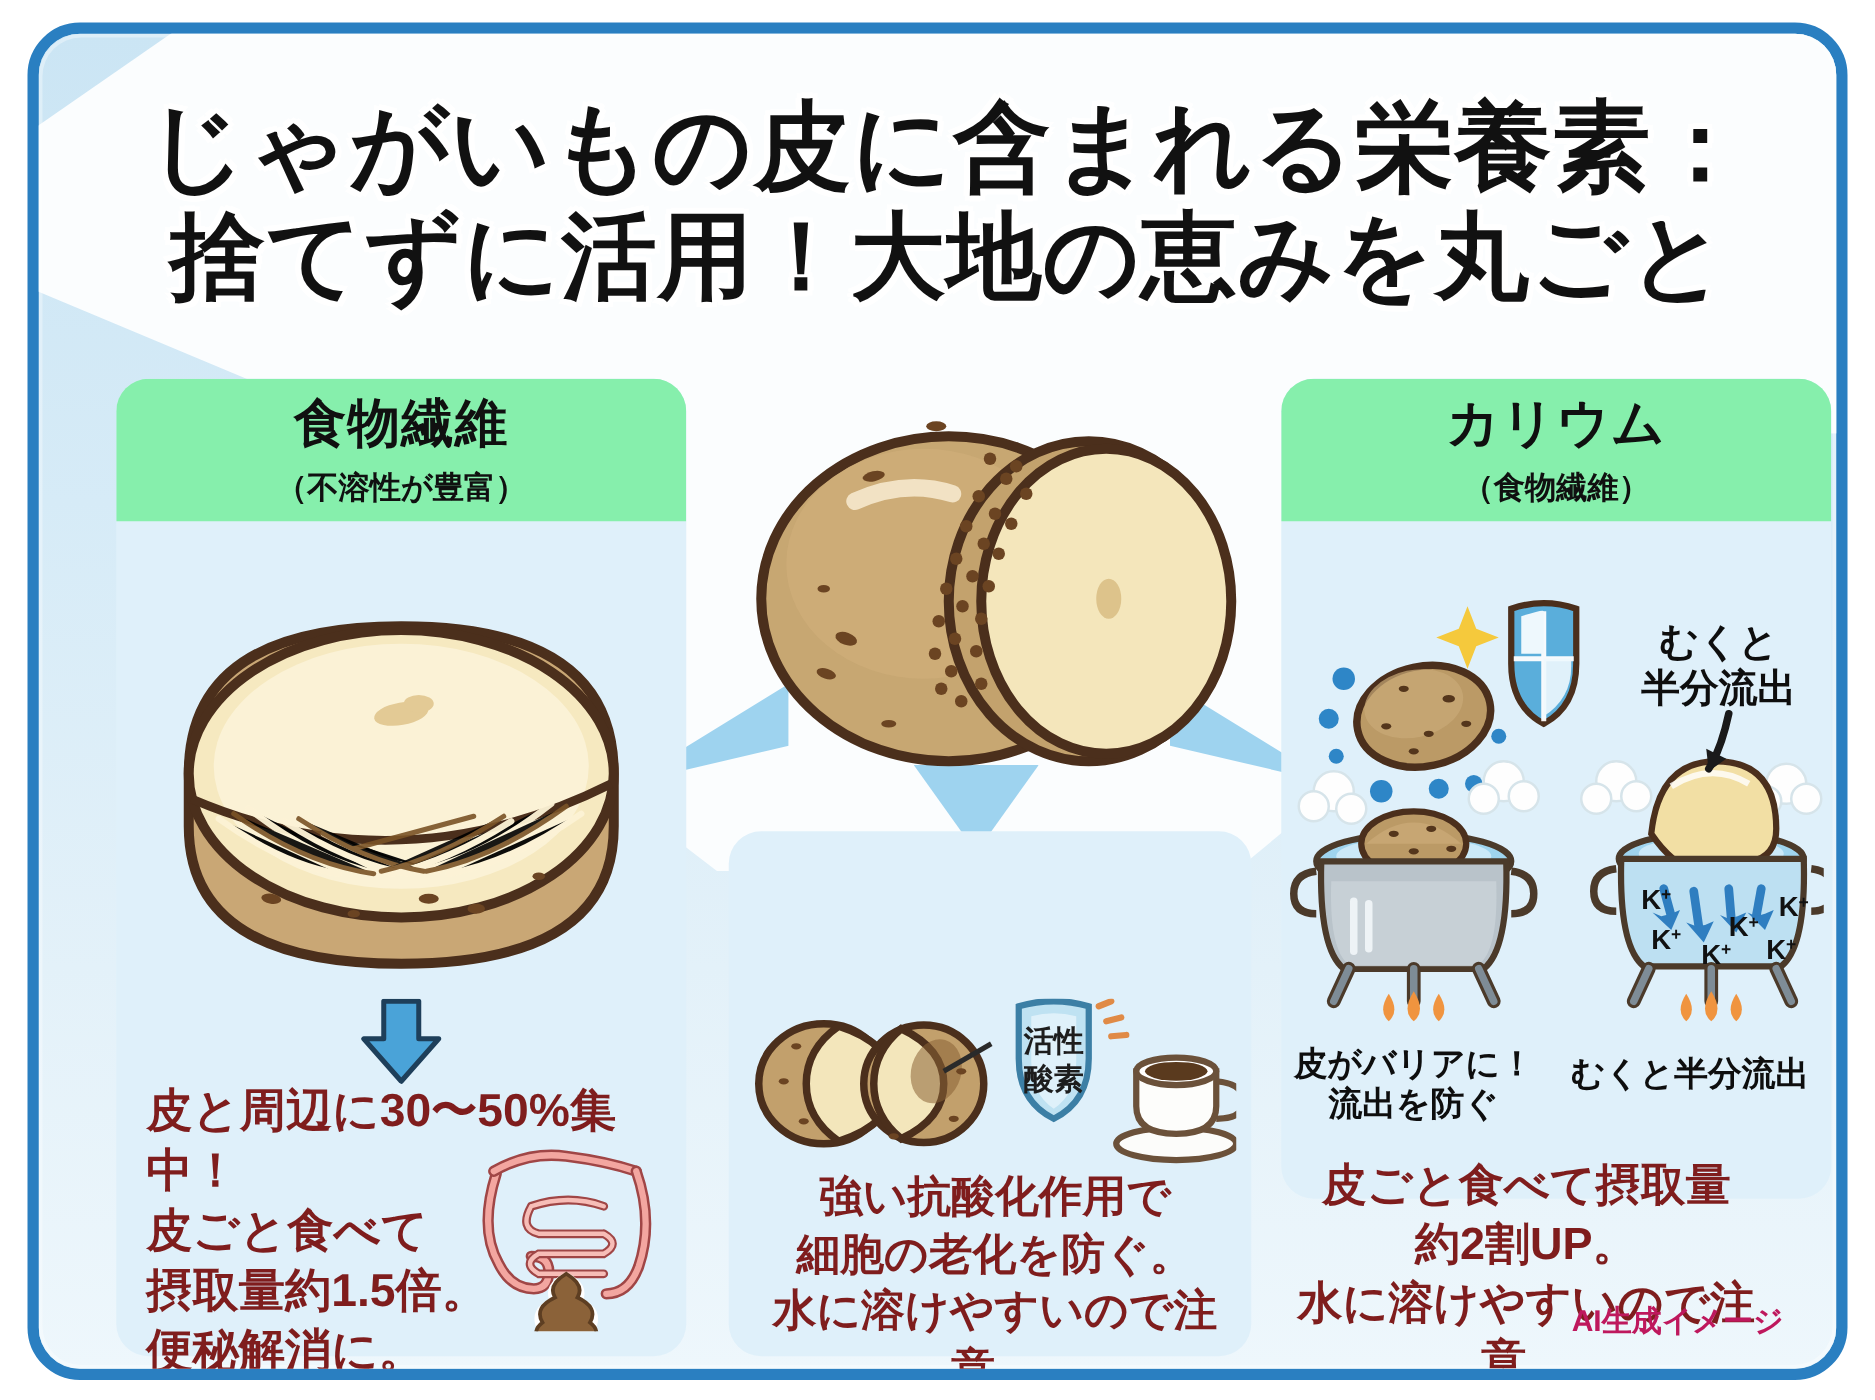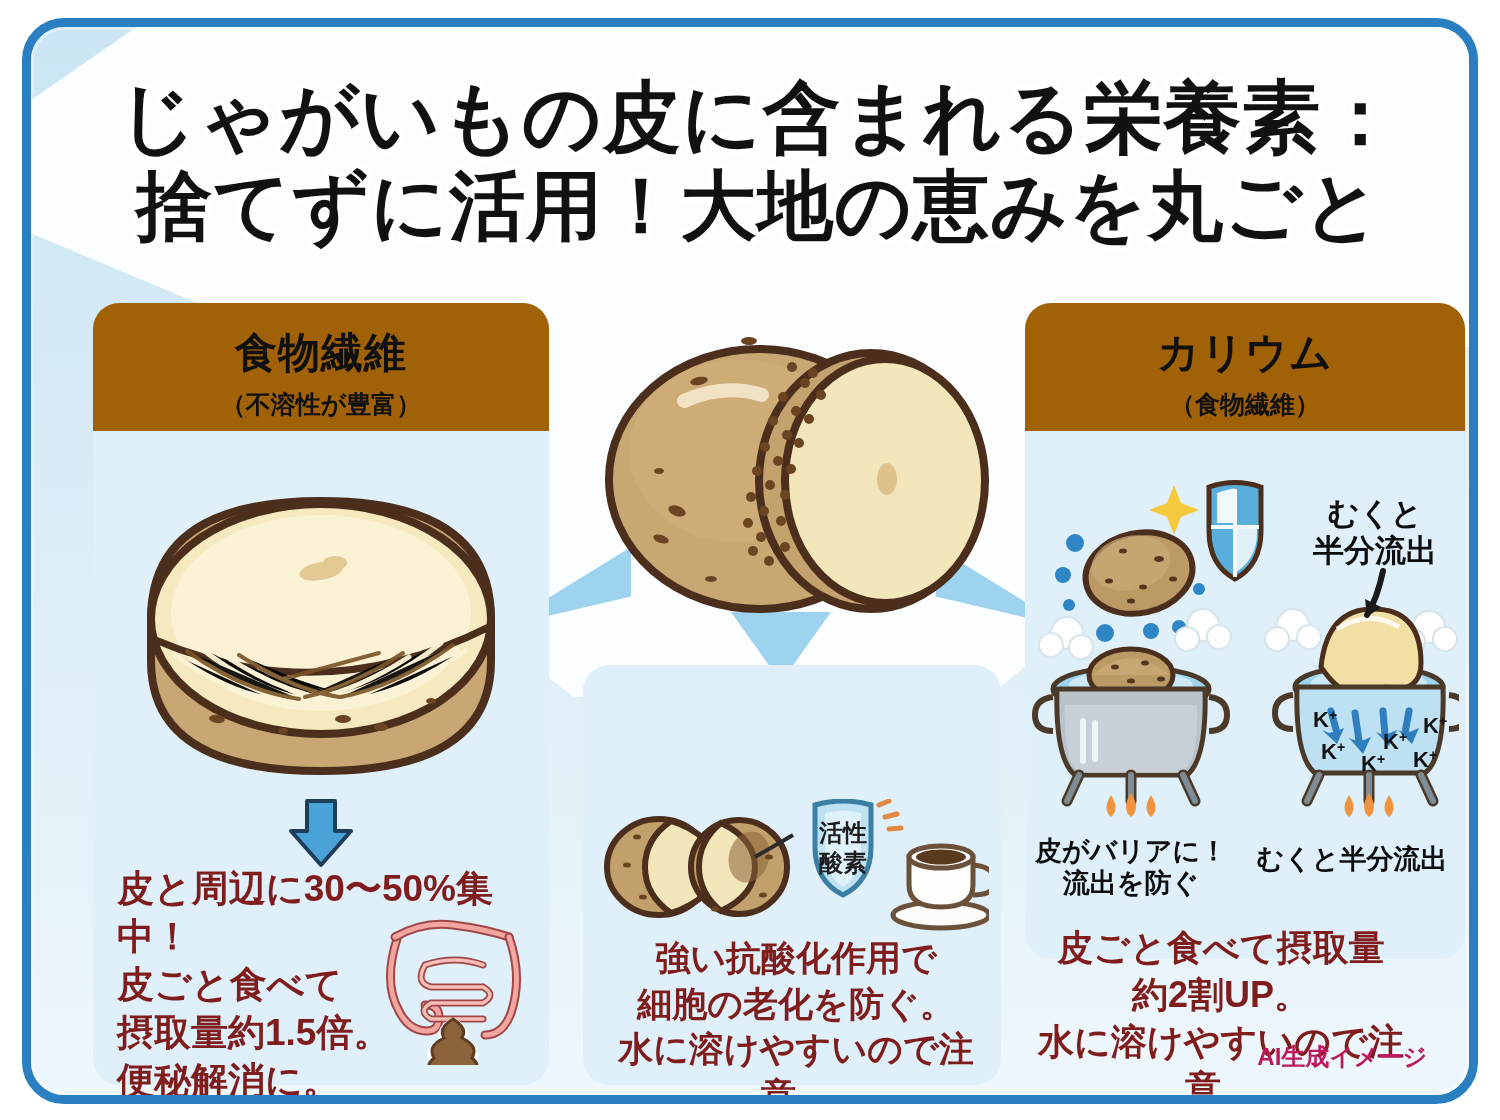--- a/index.html
+++ b/index.html
@@ -93,22 +93,22 @@
 
   
   .panel {
     position: absolute;
     border-radius: 26px;
     background: #dff0fa;
     overflow: hidden;
     z-index: 5;
   }
   .panel .phead {
-    background: #a16207;
-    padding: 26px 8px 12px;
+    background: #86efac;
+    padding: 12px 8px 12px;
     text-align: center;
   }
   .phead .pt-main {
     display: block;
     font-size: 42px; font-weight: 900; color: #101010;
     line-height: 1.12; letter-spacing: 1px;
   }
   .phead .pt-sub {
     display: block;
     font-size: 25px; font-weight: 700; color: #101010;

